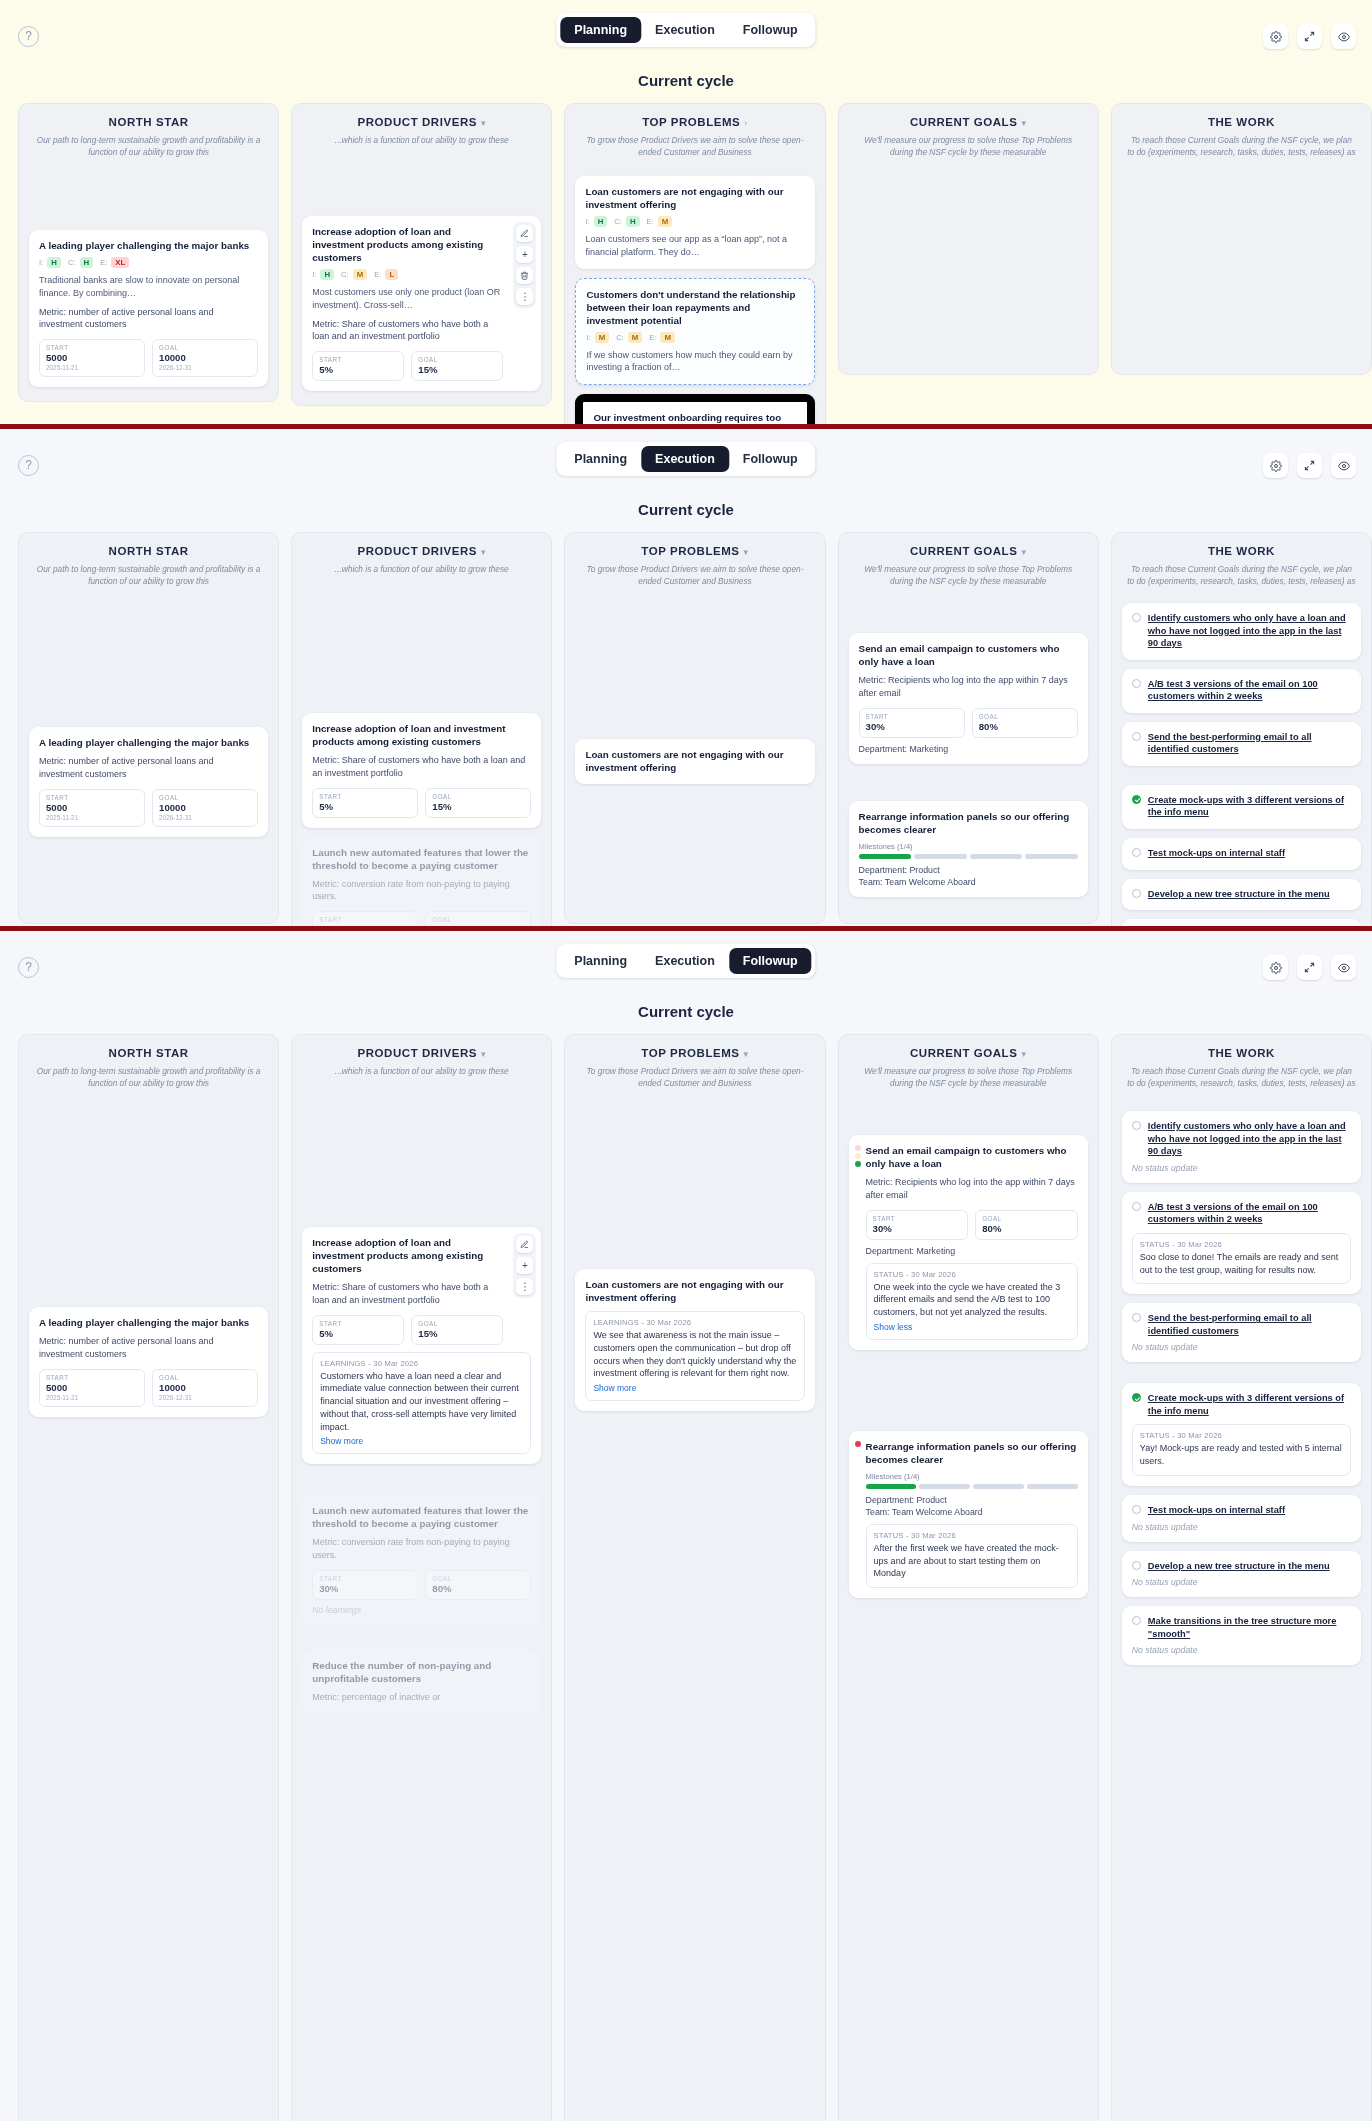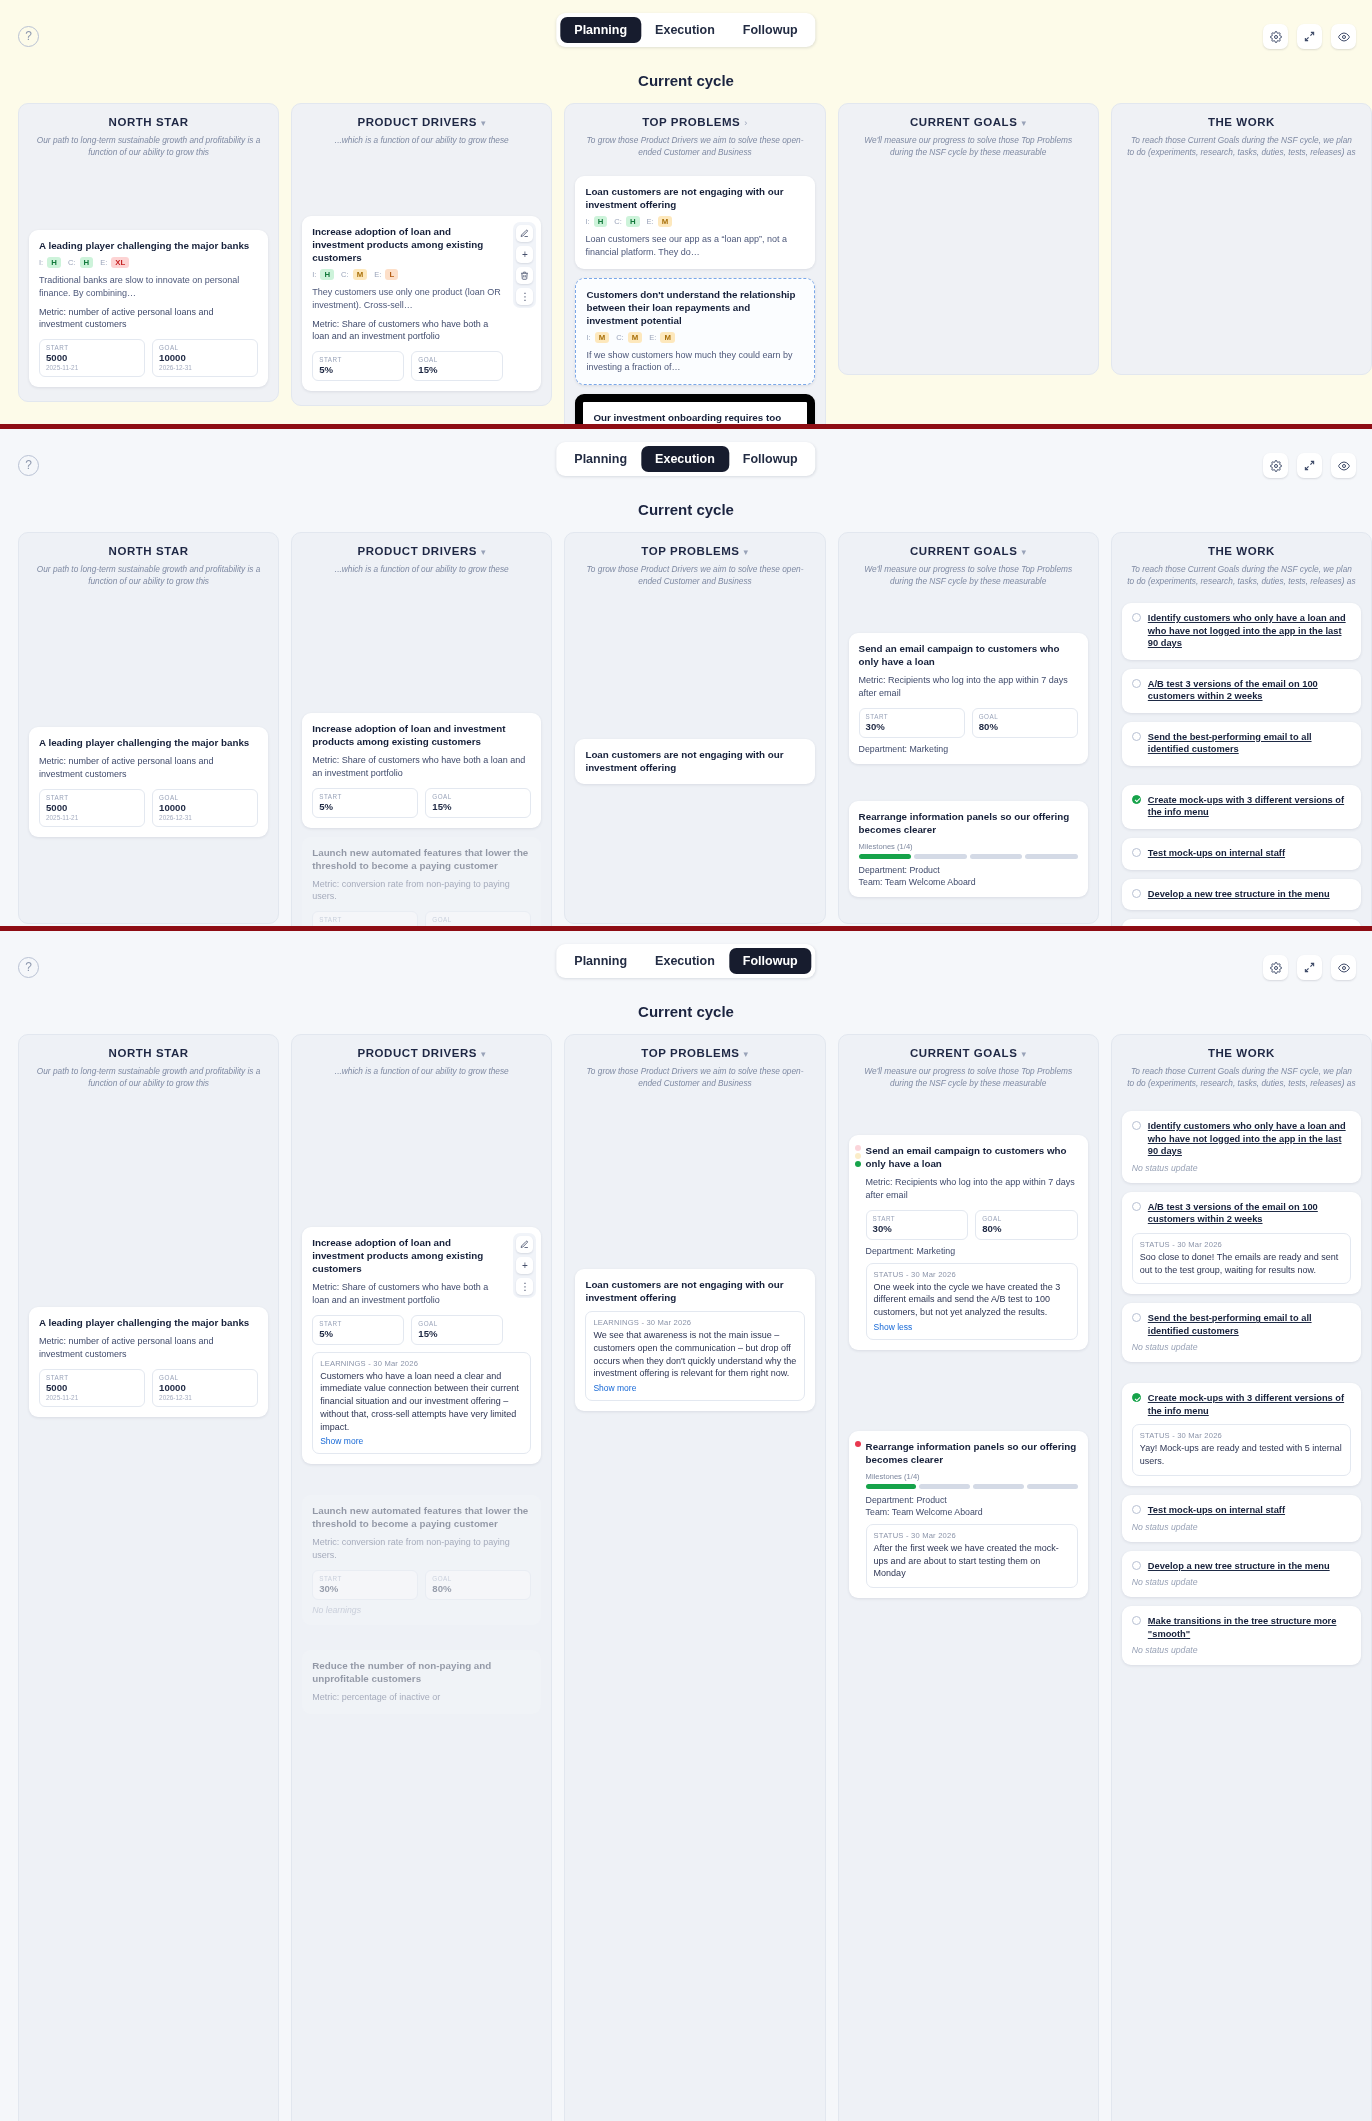--- a/index.html
+++ b/index.html
@@ -233,21 +233,21 @@
                 </svg>
               </div>
             <div>⋮</div>
           </div>
           <div class="card-title" style="padding-right:28px">Increase adoption of loan and investment products among existing customers</div>
           <div class="ice">
             <span class="lbl">I: <b class="H">H</b></span>
             <span class="lbl">C: <b class="M">M</b></span>
             <span class="lbl">E: <b class="L">L</b></span>
           </div>
-          <div class="card-desc" style="padding-right:28px">They customers use only one product (loan OR investment). Cross-sell…</div>
+          <div class="card-desc" style="padding-right:28px">Most customers use only one product (loan OR investment). Cross-sell…</div>
           <div class="card-metric" style="padding-right:28px">Metric: Share of customers who have both a loan and an investment portfolio</div>
           <div class="sg-row" style="padding-right:28px">
             <div class="sg">
               <div class="k">START</div>
               <div class="v">5%</div>
             </div>
             <div class="sg">
               <div class="k">GOAL</div>
               <div class="v">15%</div>
             </div>

